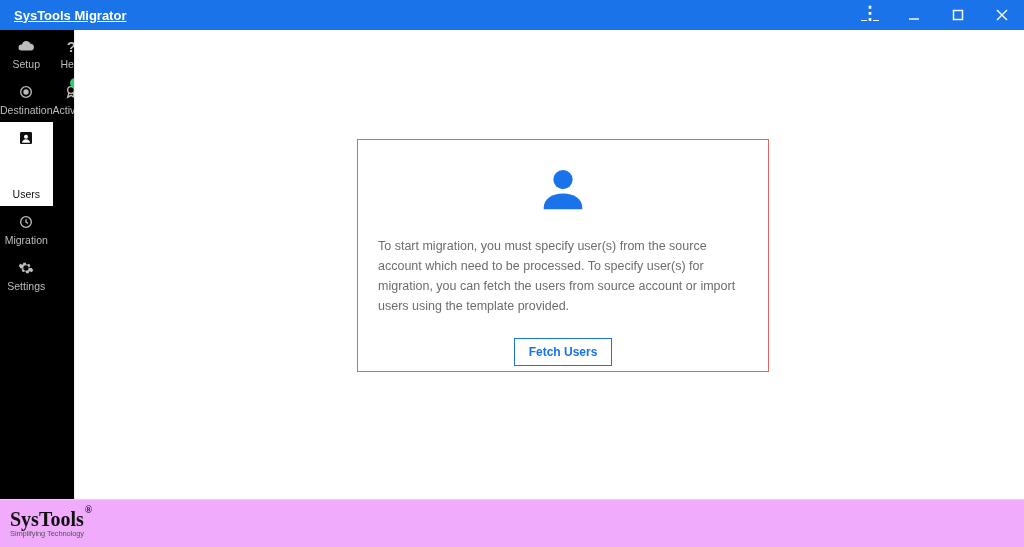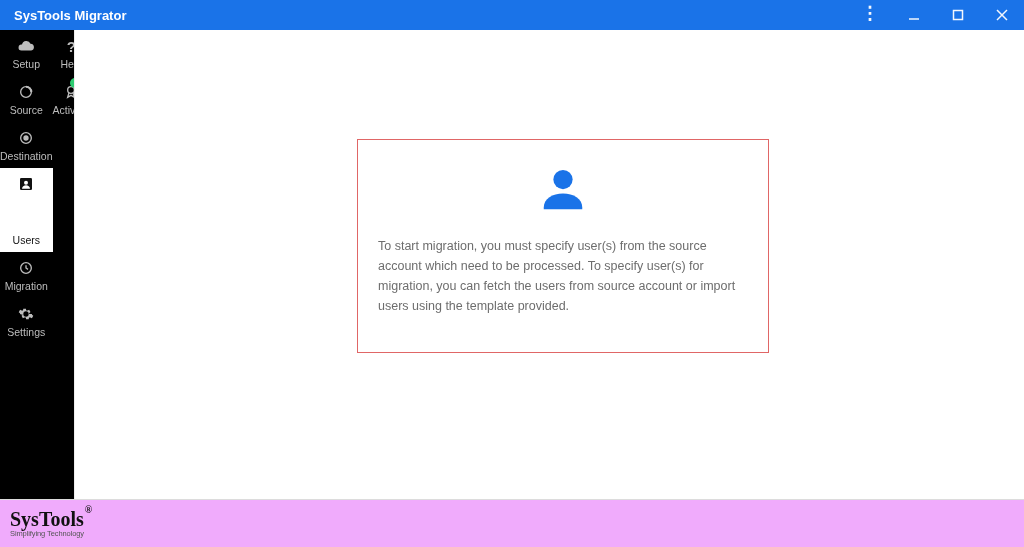--- a/index.html
+++ b/index.html
@@ -8,20 +8,21 @@
   .titlebar {
     height: 30px;
     background: #1a73e8;
     color: #fff;
     display: flex;
     align-items: center;
     justify-content: space-between;
     padding-left: 14px;
     font-size: 13px;
     font-weight: 600;
+    text-decoration: underline;
   }
   .titlebar .controls { display: flex; height: 100%; }
   .titlebar .ctrl {
     width: 44px;
     display: flex;
     align-items: center;
     justify-content: center;
     cursor: pointer;
     font-size: 14px;
     opacity: 0.95;
@@ -67,21 +68,21 @@
     background: #fff;
     position: relative;
   }
   .content-inner { position:absolute; left:1px; top:0; bottom:0; right:0; background:#fff; }
   .card {
     position: absolute;
     left: 282px;
     top: 109px;
     width: 412px;
     border: 1px solid #e06666;
-    padding: 18px 18px 14px;
+    padding: 18px 18px 5px;
   }
   .card .avatar {
     display:flex; justify-content:center; margin: 4px 0 18px;
   }
   .card-text {
     font-size: 12.5px;
     line-height: 1.6;
     color: #6d6d6d;
     padding: 0 2px;
   }
@@ -145,29 +146,20 @@
           <svg width="18" height="18" viewBox="0 0 24 24" fill="currentColor">
               <path d="M19 18H6a4 4 0 1 1 .7-7.95A6 6 0 0 1 18 9a4.5 4.5 0 0 1 1 8.9z"></path>
             </svg>
         </span>
         <span>Setup</span>
       </div>
       <div class="side-item">
         <span class="ic">
           <svg width="16" height="16" viewBox="0 0 24 24" fill="none" stroke="currentColor" stroke-width="2">
               <circle cx="12" cy="12" r="8"></circle>
-              <path d="M12 4 A8 8 0 0 1 20 12" stroke-width="3"></path>
-            </svg>
-        </span>
-        <span>Source</span>
-      </div>
-      <div class="side-item">
-        <span class="ic">
-          <svg width="16" height="16" viewBox="0 0 24 24" fill="none" stroke="currentColor" stroke-width="2">
-              <circle cx="12" cy="12" r="8"></circle>
               <circle cx="12" cy="12" r="3" fill="currentColor"></circle>
             </svg>
         </span>
         <span>Destination</span>
       </div>
       <div class="side-item active">
         <span class="ic">
           <svg width="16" height="16" viewBox="0 0 24 24" fill="currentColor">
               <rect x="3" y="3" width="18" height="18" rx="2" fill="currentColor"></rect>
               <circle cx="12" cy="10" r="3" fill="#fff"></circle>
@@ -217,20 +209,21 @@
     <div class="content-inner">
       <div class="card">
         <div class="avatar">
           <svg width="56" height="56" viewBox="0 0 64 64">
               <circle cx="32" cy="20" r="11" fill="#1a73e8"></circle>
               <path d="M10 52c0-10 10-16 22-16s22 6 22 16v2H10z" fill="#1a73e8"></path>
             </svg>
         </div>
         <div class="card-text">To start migration, you must specify user(s) from the source account which need to be processed. To specify user(s) for migration, you can fetch the users from source account or import users using the template provided.</div>
         <div class="btn-row">
+          <button class="btn">Fetch Users</button>
         </div>
       </div>
     </div>
   </div>
 </div>
 
 <div class="footer">
   <div class="brand">
     <span class="brand-main">
       <span>SysTools</span><sup>®</sup>

